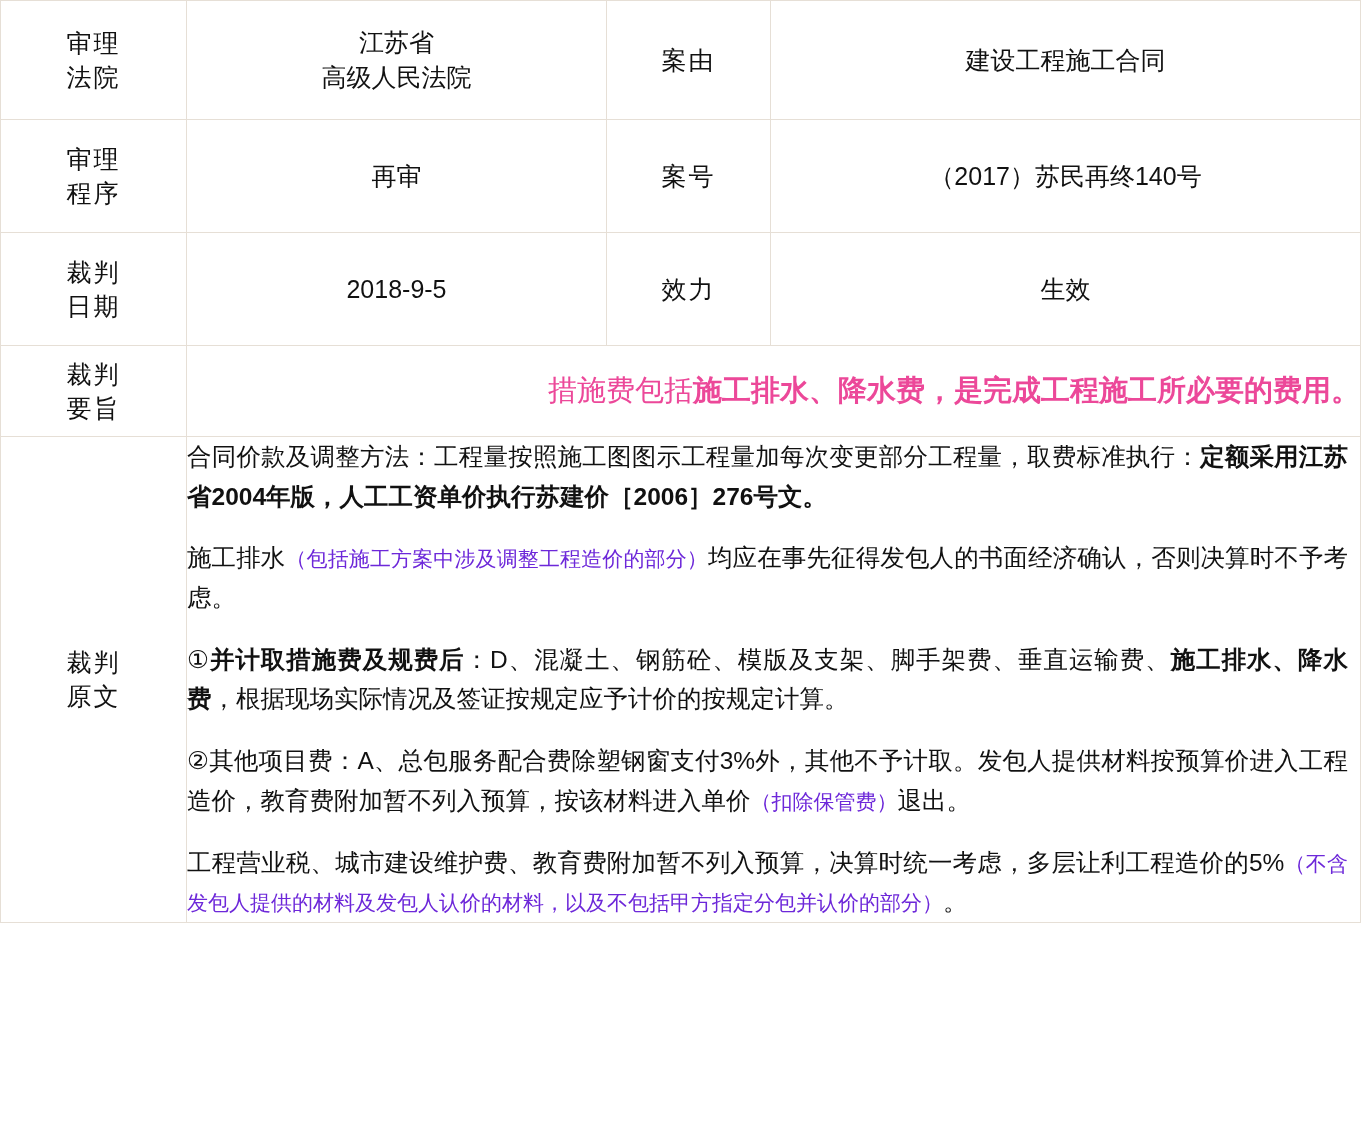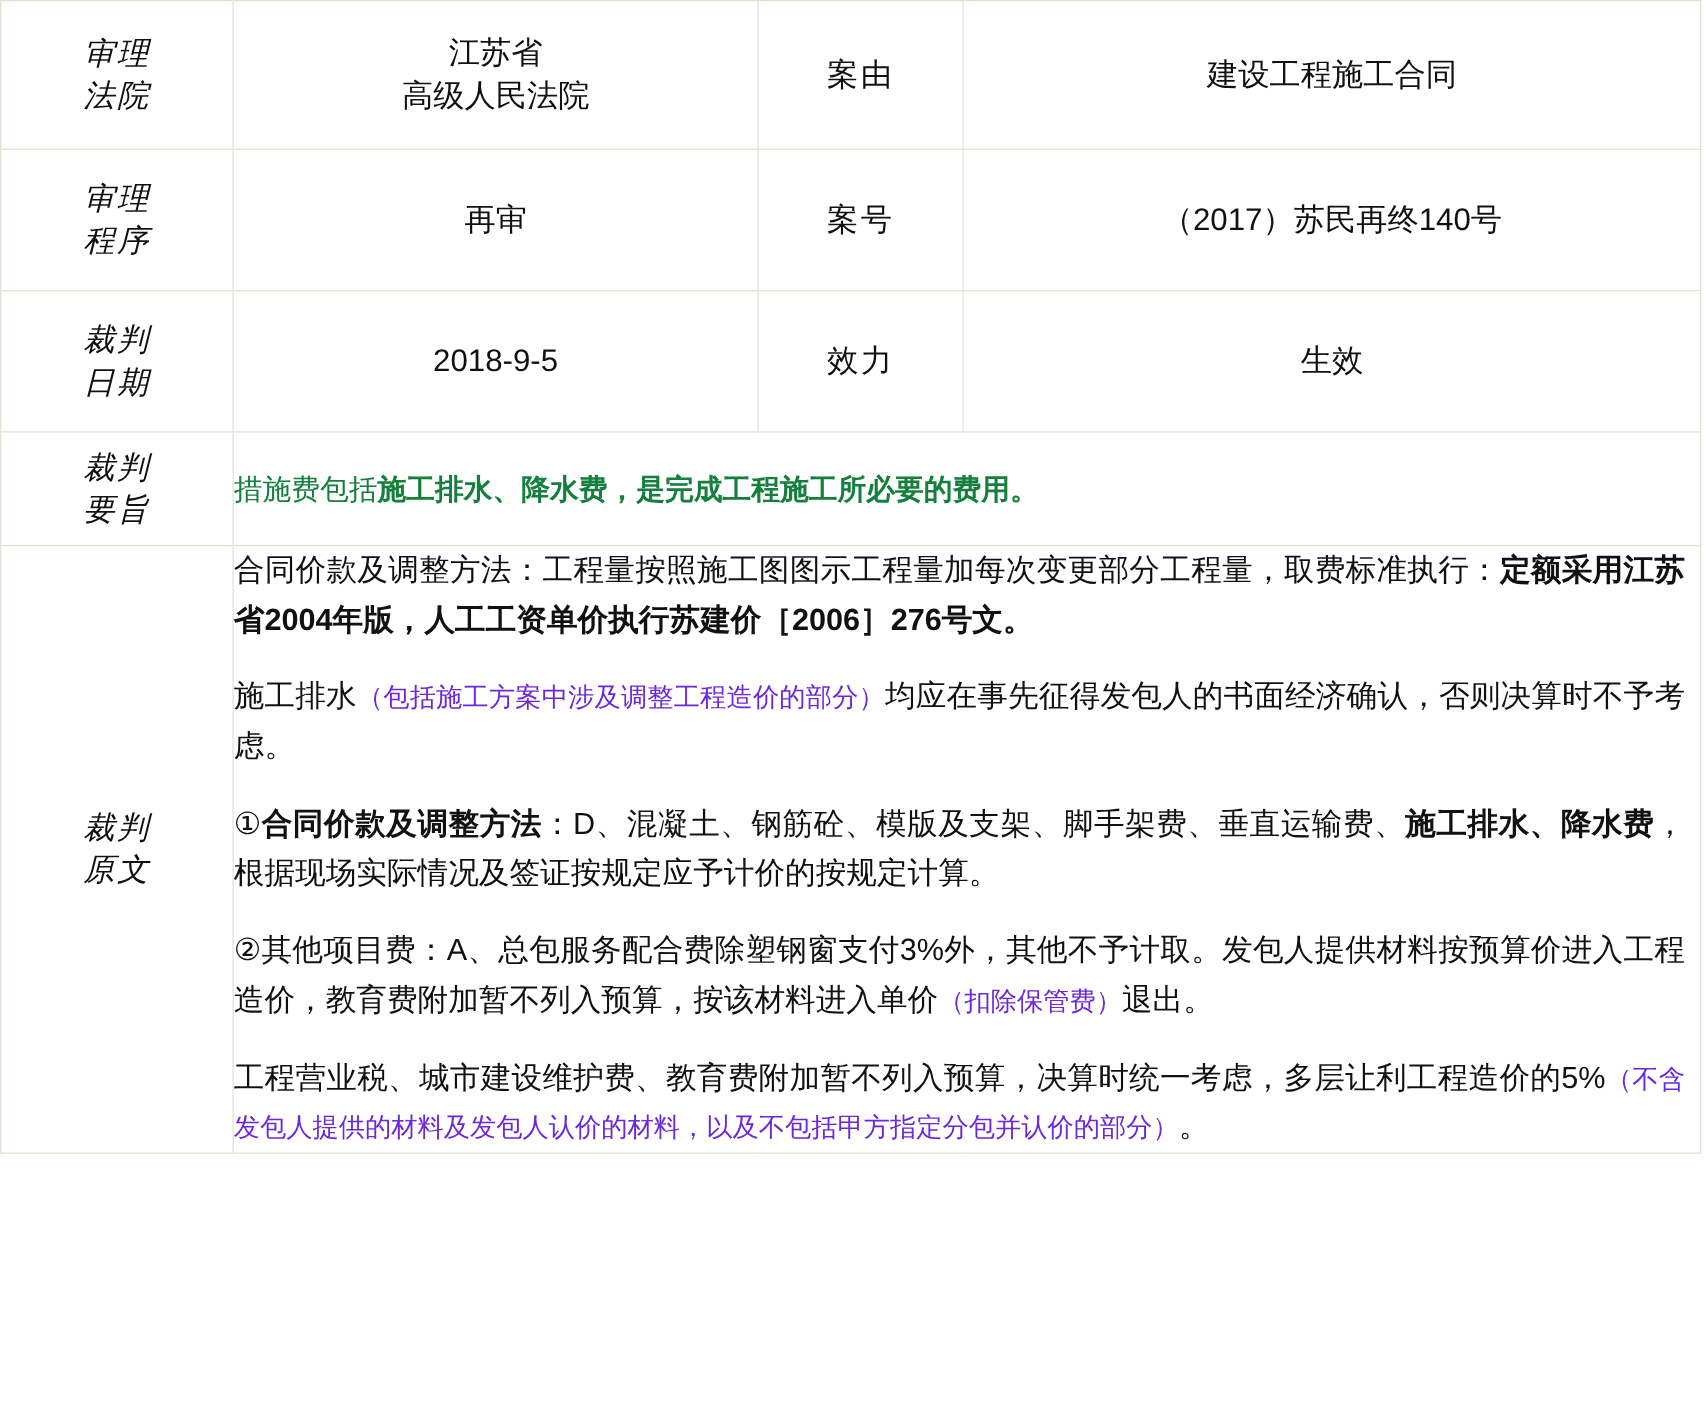--- a/index.html
+++ b/index.html
@@ -37,43 +37,43 @@
   col.c4 { width: 590px; }
 
   .label-cell {
     text-align: center;
     font-size: 25px;
     line-height: 1.38;
     letter-spacing: 2px;
     color: #111;
     padding: 14px 4px;
   }
-  .label-cell .ln { display: block; font-style: italic; }
+  .label-cell .ln { display: block; }
 
   .val-cell {
     text-align: center;
     font-size: 25px;
     line-height: 1.4;
     color: #111;
     padding: 14px 6px;
   }
   .val-cell .ln { display: block; }
 
   .row-court td { height: 118px; }
   .row-proc td { height: 112px; }
   .row-date td { height: 112px; }
 
   .gist-label { height: 90px; }
   .gist-cell {
-    text-align: left;
-    font-size: 23px;
+    text-align: right;
+    font-size: 29px;
     line-height: 1.5;
     padding: 18px 22px;
     font-weight: bold;
-    color: #15803d;
+    color: #ec4899;
   }
   .gist-cell .normal { font-weight: normal; }
 
   .body-label {
     text-align: center;
     font-size: 25px;
     line-height: 1.38;
     letter-spacing: 2px;
     vertical-align: middle;
   }
@@ -156,20 +156,20 @@
       </tr>
 
       <tr>
         <td class="label-cell body-label">
           <span class="ln">裁判</span>
           <span class="ln">原文</span>
         </td>
         <td class="body-cell" colspan="3" id="body-container">
             <p><span>合同价款及调整方法：工程量按照施工图图示工程量加每次变更部分工程量，取费标准执行：</span><b>定额采用江苏省2004年版，人工工资单价执行苏建价［2006］276号文。</b></p>
             <p><span>施工排水</span><span class="small-note">（包括施工方案中涉及调整工程造价的部分）</span><span>均应在事先征得发包人的书面经济确认，否则决算时不予考虑。</span></p>
-            <p><span>①</span><b>合同价款及调整方法</b><span>：D、混凝土、钢筋砼、模版及支架、脚手架费、垂直运输费、</span><b>施工排水、降水费</b><span>，根据现场实际情况及签证按规定应予计价的按规定计算。</span></p>
+            <p><span>①</span><b>并计取措施费及规费后</b><span>：D、混凝土、钢筋砼、模版及支架、脚手架费、垂直运输费、</span><b>施工排水、降水费</b><span>，根据现场实际情况及签证按规定应予计价的按规定计算。</span></p>
             <p><span>②其他项目费：A、总包服务配合费除塑钢窗支付3%外，其他不予计取。发包人提供材料按预算价进入工程造价，教育费附加暂不列入预算，按该材料进入单价</span><span class="small-note">（扣除保管费）</span><span>退出。</span></p>
             <p><span>工程营业税、城市建设维护费、教育费附加暂不列入预算，决算时统一考虑，多层让利工程造价的5%</span><span class="small-note">（不含发包人提供的材料及发包人认价的材料，以及不包括甲方指定分包并认价的部分）</span><span>。</span></p>
           </td>
       </tr>
     </tbody>
   </table>
 </div>
 
 </body></html>

